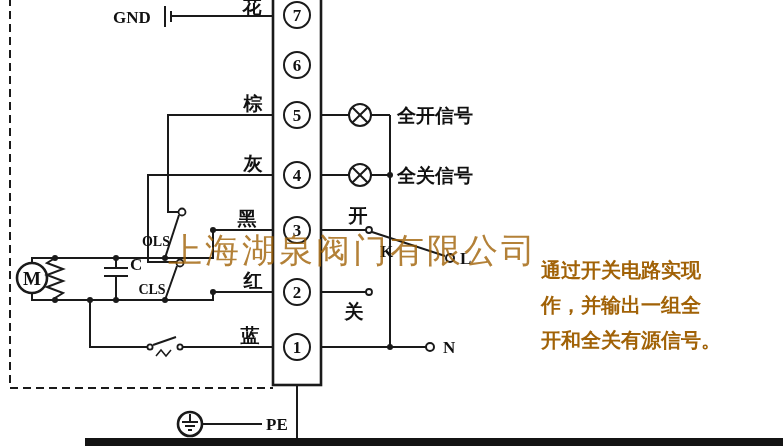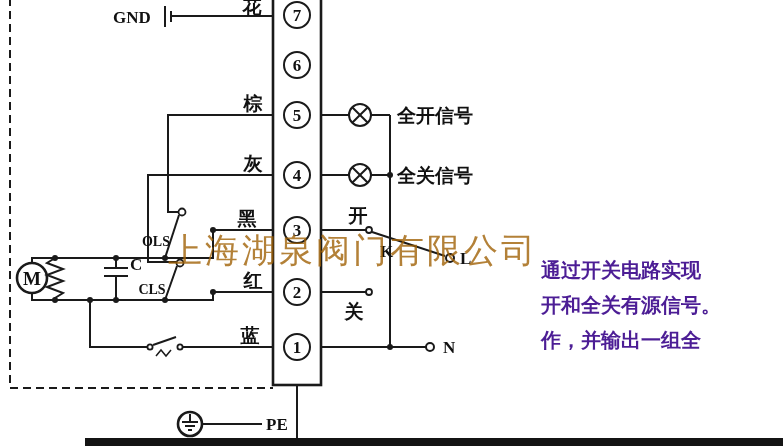--- a/index.html
+++ b/index.html
@@ -20,21 +20,21 @@
   .lbl-latin{font-size:17px;}
   .lbl-num{font-size:17px;font-weight:700;}
   .watermark{
     position:absolute;left:168px;top:228px;width:430px;
     font-size:34px;letter-spacing:3px;font-weight:400;
     color:#a16207;opacity:0.8;white-space:nowrap;
     font-family:"Liberation Serif", serif;
   }
   .desc{
     position:absolute;left:541px;top:253px;width:242px;
-    font-size:20px;font-weight:700;color:#4c1d95;line-height:35px;
+    font-size:20px;font-weight:700;color:#a16207;line-height:35px;
     font-family:"Liberation Serif", serif;
   }
   .desc .l2{letter-spacing:5px;}
   .bottom-bar{
     position:absolute;left:85px;top:438px;width:698px;height:8px;
     background:#141414;
   }
 </style>
 </head>
 <body>
@@ -204,17 +204,17 @@
   </g>
 
   <circle class="dot" cx="213" cy="230" r="3"></circle>
   <circle class="dot" cx="213" cy="292" r="3"></circle>
 </svg>
 
 <div class="watermark">上海湖泉阀门有限公司</div>
 
 <div class="desc">
   <div>通过开关电路实现</div>
+  <div>作，并输出一组全</div>
   <div>开和全关有源信号。</div>
-  <div>作，并输出一组全</div>
 </div>
 
 <div class="bottom-bar"></div>
 
 </body></html>

